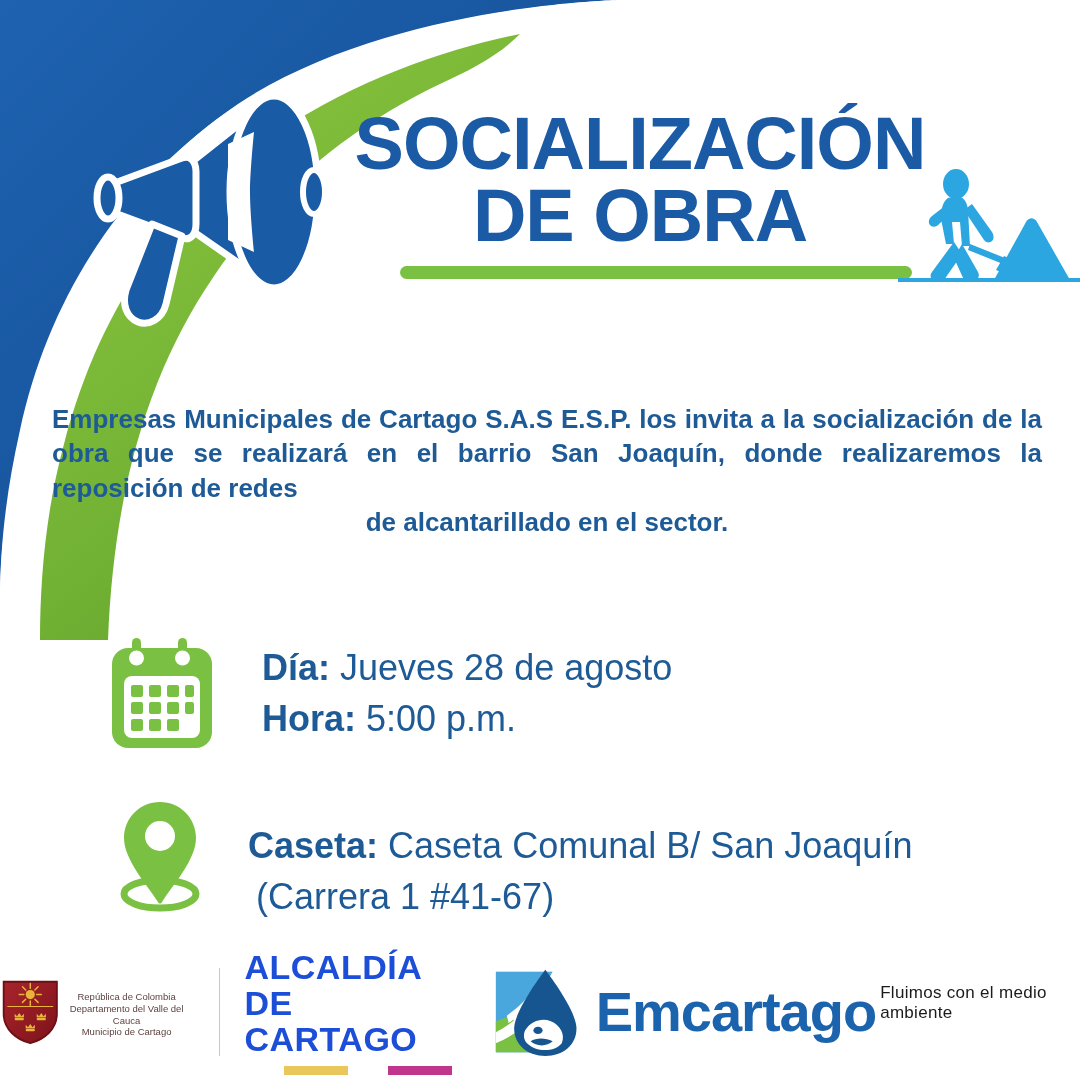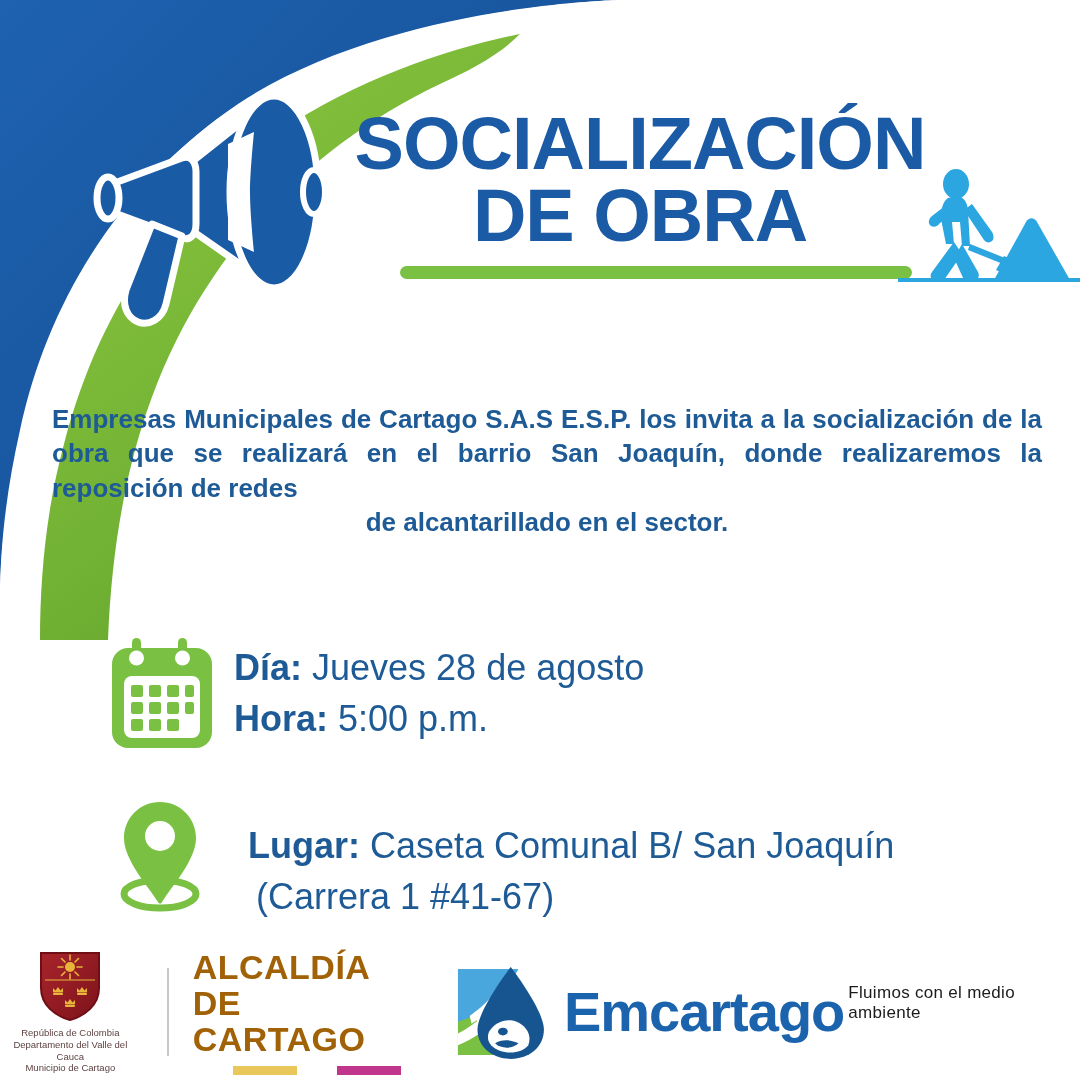--- a/index.html
+++ b/index.html
@@ -60,56 +60,56 @@
 
   
   .info-block { position:absolute; left:104px; top:636px; width:940px; }
 
   .info-row { position:relative; display:flex; align-items:flex-start; }
   .info-row.date { margin-bottom:44px; }
 
   .info-icon { flex:0 0 auto; width:122px; height:118px; position:relative; }
   .info-icon.pin { width:122px; height:118px; }
 
-  .info-lines { margin-left:8px; padding-top:6px; }
+  .info-lines { margin-left:36px; padding-top:6px; }
   .info-line {
     color:#1e5b96;
     font-size:36px;
     line-height:1.42;
     white-space:nowrap;
   }
   .info-line b { font-weight:bold; }
   .info-line .val { font-weight:normal; }
   .place-lines { margin-left:22px; padding-top:22px; }
   .place-line { color:#1e5b96; font-size:36px; line-height:1.42; white-space:nowrap; }
   .place-line .indent { display:inline-block; width:8px; }
 
   
   .footer {
     position:absolute; left:0; bottom:8px; width:1080px; height:120px;
     display:flex; align-items:center; justify-content:center;
   }
   .footer-inner { display:flex; align-items:center; }
 
-  .shield-wrap { display:flex; flex-direction:column; align-items:center; }
+  .shield-wrap { display:flex; align-items:center; }
   .shield-caption {
     margin-top:5px;
     font-size:9.5px; line-height:1.25;
     color:#5d4342; text-align:center;
     font-family:"Liberation Sans", sans-serif;
   }
 
   .divider {
     width:2px; height:88px; background:#c9c9c9;
     margin:0 24px 0 26px;
   }
 
   .alcaldia { display:flex; flex-direction:column; justify-content:center; }
   .alcaldia-line {
-    font-size:34px; font-weight:bold; color:#a16207;
+    font-size:34px; font-weight:bold; color:#1d4ed8;
     letter-spacing:0.5px; line-height:1.06;
   }
   .alcaldia-bars { display:flex; margin-top:9px; margin-left:40px; }
   .bar { width:64px; height:9px; }
   .bar.yellow { background:#e9c75a; }
   .bar.magenta { background:#c0368c; margin-left:40px; }
 
   .emc { display:flex; align-items:center; margin-left:38px; }
   .emc-mark { width:104px; height:104px; position:relative; }
   .emc-text { margin-left:6px; display:flex; flex-direction:row; }
@@ -252,21 +252,21 @@
       <svg class="info-icon pin" viewBox="0 0 122 118">
 
         <ellipse cx="56" cy="96" rx="36" ry="14" fill="none" stroke="#7ac143" stroke-width="7"></ellipse>
 
         <path d="M56,4 C36,4 20,20 20,40 C20,62 44,88 54,104 C55,106 57,106 58,104
                  C68,88 92,62 92,40 C92,20 76,4 56,4 Z" fill="#7ac143"></path>
         <circle cx="56" cy="38" r="15" fill="#ffffff"></circle>
       </svg>
       <div class="place-lines">
         <div class="place-line">
-          <b>Lugar:</b><span>&nbsp;</span><span>Caseta Comunal B/ San Joaquín</span>
+          <b>Caseta:</b><span>&nbsp;</span><span>Caseta Comunal B/ San Joaquín</span>
         </div>
         <div class="place-line"><span class="indent"></span><span>(Carrera 1 #41-67)</span></div>
       </div>
     </div>
   </div>
 
   <div class="footer">
     <div class="footer-inner">
 
       <div class="shield-wrap">

